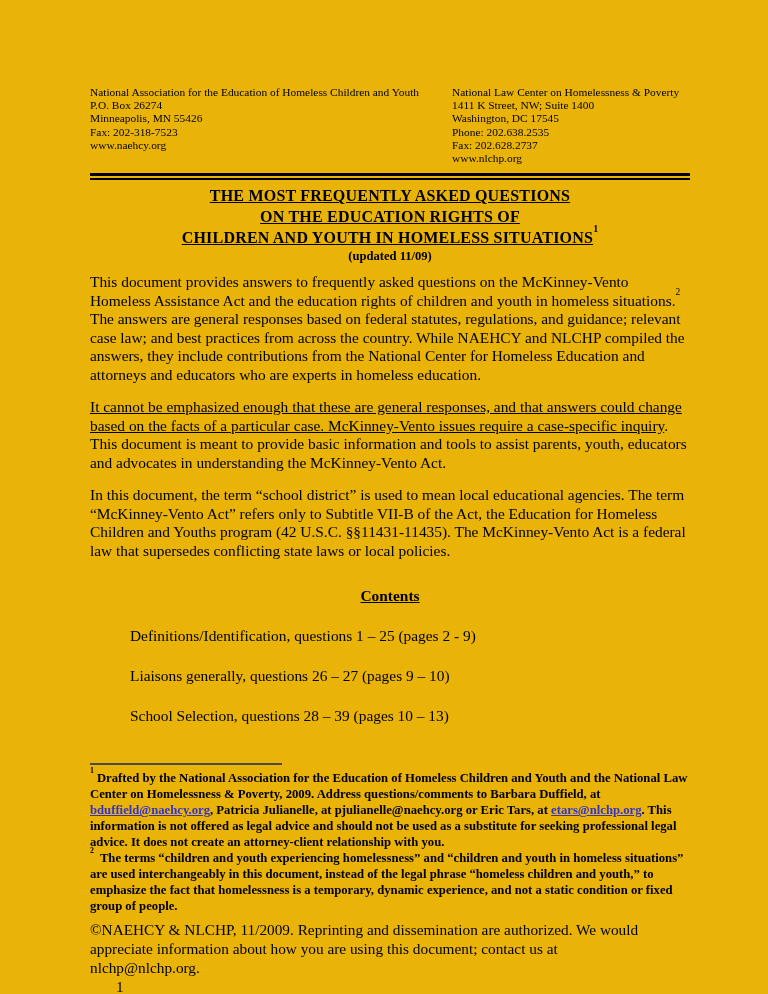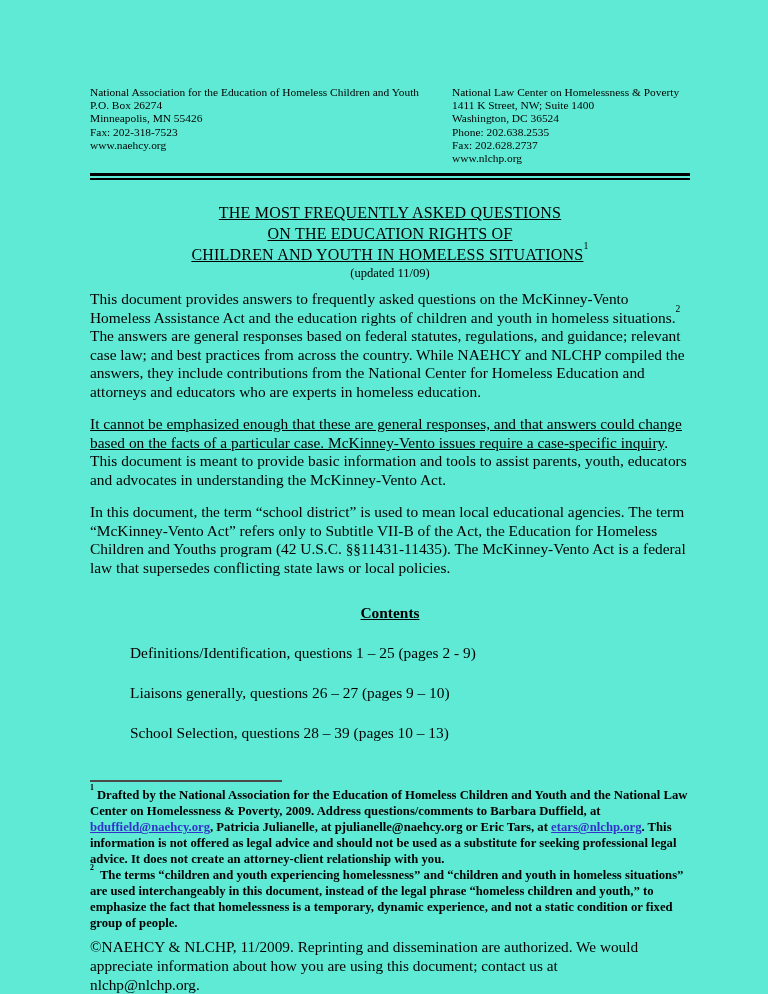--- a/index.html
+++ b/index.html
@@ -1,42 +1,42 @@
 <!DOCTYPE html>
 <html><head>
 <meta charset="utf-8">
 <style>
   html, body { margin: 0; padding: 0; background: #ffffff; }
   .page {
     position: relative;
     width: 768px;
     height: 994px;
     box-sizing: border-box;
-    background: #5eead4;
+    background: #eab308;
     color: #000000;
     font-family: "Liberation Serif", "DejaVu Serif", serif;
     padding: 86px 78px 0 90px;
     overflow: hidden;
   }
   
   .letterhead { display: flex; font-size: 11.4px; line-height: 13.2px; }
   .org { white-space: nowrap; }
   .org-left { width: 362px; }
   .org-right { flex: 1; }
   .header-rule {
     margin-top: 8px;
     height: 2px;
     border-top: 3px solid #000;
     border-bottom: 2px solid #000;
   }
   
   .title-block {
-    margin-top: 22px;
+    margin-top: 5px;
     text-align: center;
-    font-weight: normal;
+    font-weight: bold;
   }
   .t-line { font-size: 16px; line-height: 21px; letter-spacing: 0.2px; }
   .t-updated { font-size: 12.6px; line-height: 17px; }
   .u { text-decoration: underline; }
   sup.ref {
     font-size: 0.62em;
     position: relative;
     top: -0.45em;
     line-height: 0;
     text-decoration: none;
@@ -76,21 +76,21 @@
     <div class="org org-left">
       <div>National Association for the Education of Homeless Children and Youth</div>
       <div>P.O. Box 26274</div>
       <div>Minneapolis, MN  55426</div>
       <div>Fax: 202-318-7523</div>
       <div>www.naehcy.org</div>
     </div>
     <div class="org org-right">
       <div>National Law Center on Homelessness &amp; Poverty</div>
       <div>1411 K Street, NW; Suite 1400</div>
-      <div>Washington, DC 36524</div>
+      <div>Washington, DC 17545</div>
       <div>Phone: 202.638.2535</div>
       <div>Fax: 202.628.2737</div>
       <div>www.nlchp.org</div>
     </div>
   </div>
 
   <div class="header-rule"></div>
 
   <div class="title-block">
     <div class="t-line"><span class="u">THE MOST FREQUENTLY ASKED QUESTIONS</span></div>

